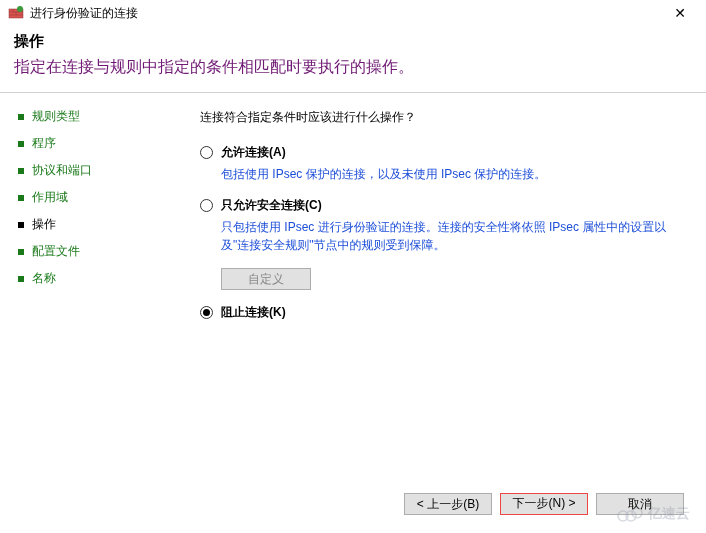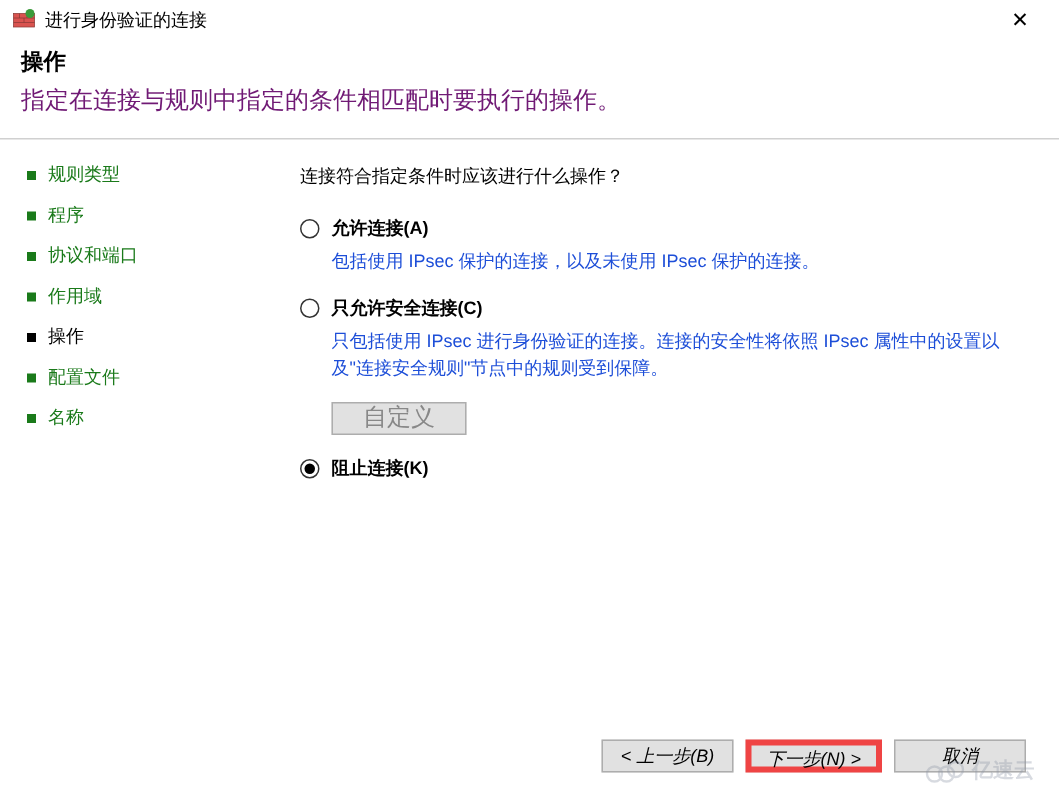--- a/index.html
+++ b/index.html
@@ -135,45 +135,44 @@
     .custom-btn-wrap {
       margin-left: 21px;
       margin-bottom: 14px;
     }
     .custom-btn {
       width: 90px;
       height: 22px;
       border: 1px solid #adadad;
       background: #e1e1e1;
       color: #888;
-      font-size: 16px;
+      font-size: 12px;
       text-align: center;
       line-height: 20px;
     }
     .footer {
       position: absolute;
       bottom: 18px;
       right: 22px;
       display: flex;
       gap: 8px;
-      font-style: italic;
     }
     .btn {
       min-width: 88px;
       height: 22px;
       border: 1px solid #adadad;
       background: #e1e1e1;
       font-size: 12px;
       text-align: center;
       line-height: 20px;
       cursor: pointer;
       padding: 0 10px;
     }
     .btn.primary {
-      border: 4px solid #ef4444;
+      border: 1px solid #ef4444;
       line-height: 18px;
     }
     .watermark {
       position: absolute;
       bottom: 10px;
       right: 16px;
       opacity: 0.35;
       display: flex;
       align-items: center;
       font-size: 14px;

